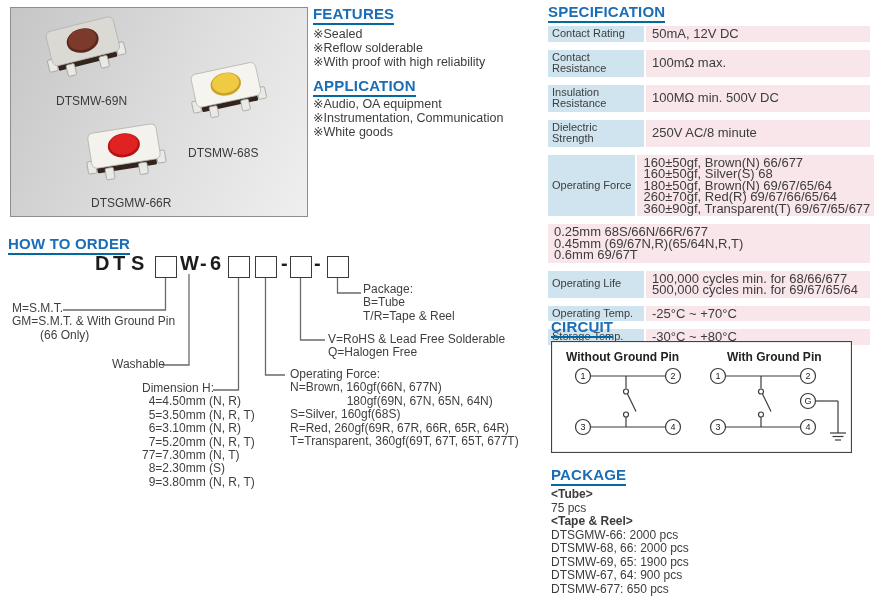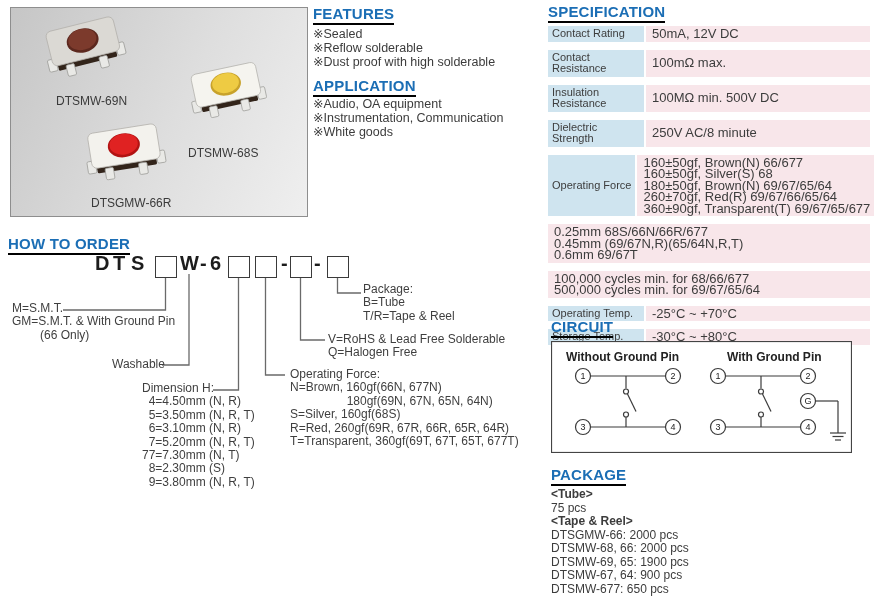--- a/index.html
+++ b/index.html
@@ -1,19 +1,19 @@
 <!DOCTYPE html>
 <html><head>
 <meta charset="utf-8">
 <style>
   html,body{margin:0;padding:0;background:#fff;}
   #canvas{position:relative;width:874px;height:613px;background:#fff;overflow:hidden;
           font-family:"Liberation Sans","DejaVu Sans",sans-serif;color:#3c3c3c;}
   .abs{position:absolute;}
-  .heading{font-weight:bold;font-size:15px;color:#1b6eb5;border-bottom:2px solid #000000;
+  .heading{font-weight:bold;font-size:15px;color:#1b6eb5;border-bottom:2px solid #0369a1;
            display:inline-block;padding-bottom:1px;letter-spacing:.2px;white-space:nowrap;}
   
   #panel{left:10px;top:7px;width:296px;height:208px;border:1px solid #8e8e8e;
          background:linear-gradient(115deg,#c6c6c6 0%,#dedede 55%,#efefef 100%);}
   .sw{position:absolute;}
   .sw svg{width:100%;height:100%;overflow:visible;}
   .leg{fill:#e9e9e6;stroke:#9d9d99;stroke-width:1;}
   .sw-label{position:absolute;font-size:12px;color:#3a3a3a;white-space:nowrap;}
   
   .list-item{font-size:12.5px;line-height:14px;color:#3c3c3c;white-space:nowrap;}
@@ -85,21 +85,21 @@
           <ellipse cx="65" cy="30.5" rx="18.5" ry="13.5" fill="#e02222"></ellipse>
         </g>
       </svg>
     </div>
     <div class="sw-label" style="left:80px;top:188px">DTSGMW-66R</div>
   </div>
 
   <div class="abs heading" style="left:313px;top:5px">FEATURES</div>
   <div class="abs list-item" style="left:313px;top:27px">※Sealed</div>
   <div class="abs list-item" style="left:313px;top:41px">※Reflow solderable</div>
-  <div class="abs list-item" style="left:313px;top:55px">※Dust proof with high solderable</div>
+  <div class="abs list-item" style="left:313px;top:55px">※With proof with high reliability</div>
 
   <div class="abs heading" style="left:313px;top:77px">APPLICATION</div>
   <div class="abs list-item" style="left:313px;top:97px">※Audio, OA equipment</div>
   <div class="abs list-item" style="left:313px;top:111px">※Instrumentation, Communication</div>
   <div class="abs list-item" style="left:313px;top:125px">※White goods</div>
 
   <div class="abs heading" style="left:548px;top:3px">SPECIFICATION</div>
   <div id="spec-table" class="abs">
     <div class="spec-row">
       <div class="spec-label">Contact Rating</div>
@@ -127,20 +127,21 @@
 180±50gf, Brown(N) 69/67/65/64
 260±70gf, Red(R) 69/67/66/65/64
 360±90gf, Transparent(T) 69/67/65/677</div>
     </div>
     <div class="spec-row">
       <div class="spec-value">0.25mm 68S/66N/66R/677
 0.45mm (69/67N,R)(65/64N,R,T)
 0.6mm 69/67T</div>
     </div>
     <div class="spec-row">
+      <div class="spec-label">Operating Life</div>
       <div class="spec-value">100,000 cycles min. for 68/66/677
 500,000 cycles min. for 69/67/65/64</div>
     </div>
     <div class="spec-row">
       <div class="spec-label">Operating Temp.</div>
       <div class="spec-value">-25°C ~ +70°C</div>
     </div>
     <div class="spec-row">
       <div class="spec-label">Storage Temp.</div>
       <div class="spec-value">-30°C ~ +80°C</div>

